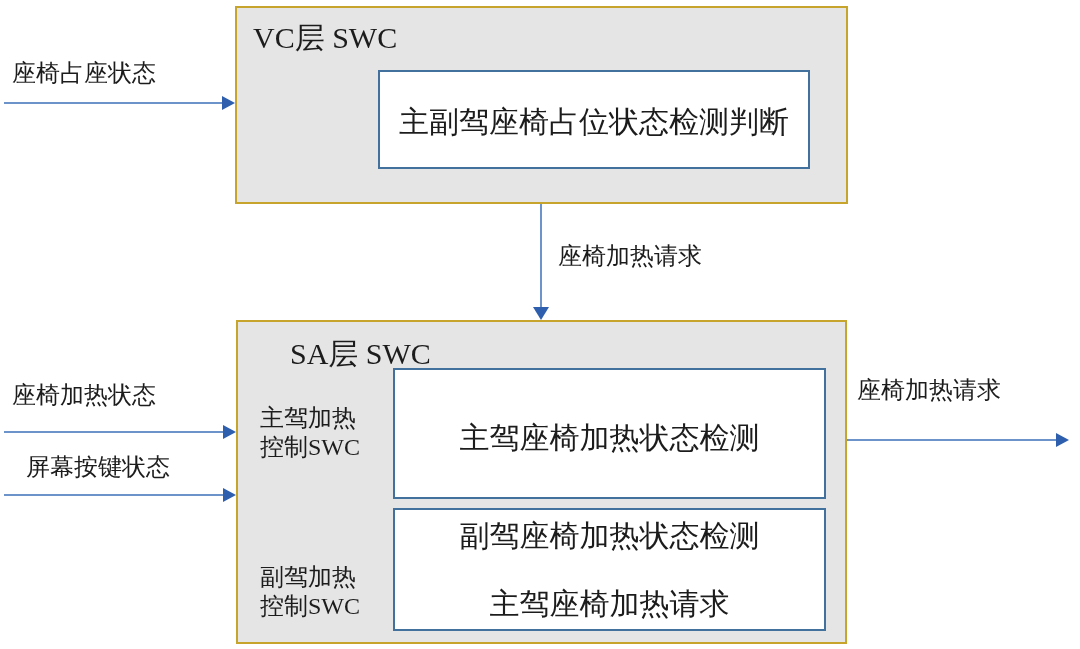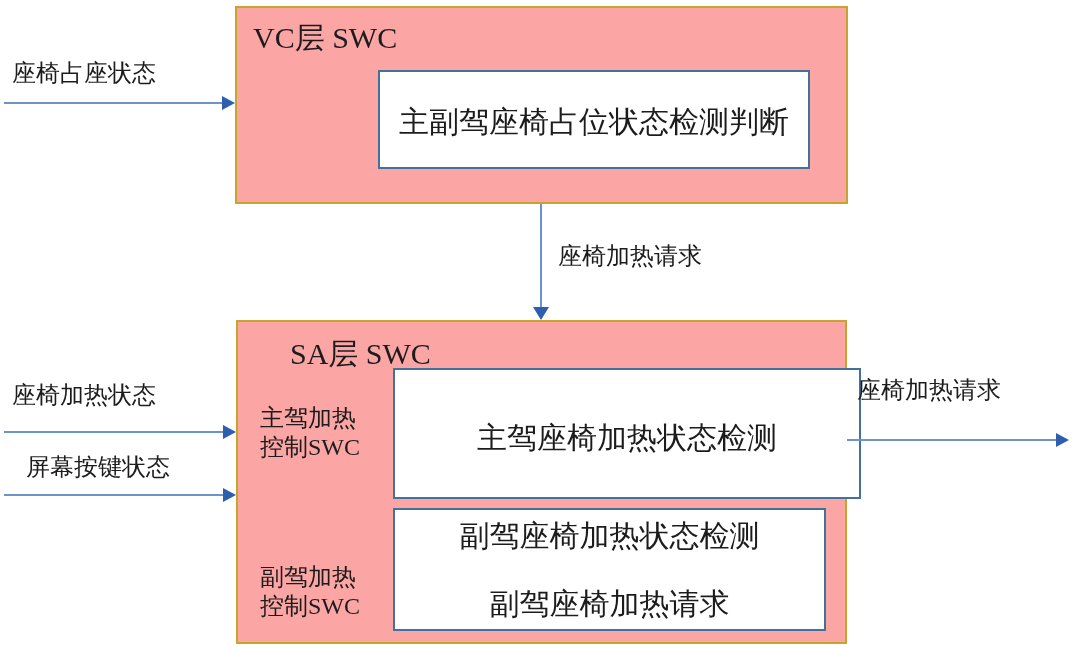--- a/index.html
+++ b/index.html
@@ -7,21 +7,21 @@
     --blue-border:#41719c;
     --arrow-line:#6d94ca;
     --arrow-head:#2e5fae;
     --ink:#1c1c1c;
   }
   *{margin:0;padding:0;box-sizing:border-box;}
   html,body{background:#ffffff;}
   body{font-family:"Liberation Serif","DejaVu Serif",serif;color:var(--ink);}
   .canvas{position:relative;width:1080px;height:649px;background:#ffffff;overflow:hidden;}
 
-  .outer-box{position:absolute;border:2px solid var(--gold);background:#fca5a5;}
+  .outer-box{position:absolute;border:2px solid var(--gold);background:#e5e5e5;}
   .inner-box{position:absolute;border:2px solid var(--blue-border);background:#ffffff;
              display:flex;flex-direction:column;align-items:center;justify-content:center;
              font-size:30px;line-height:50px;text-align:center;}
   .box-title{position:absolute;font-size:30px;white-space:nowrap;}
 
   .signal-label{position:absolute;font-size:24px;white-space:nowrap;}
   .small-label{position:absolute;font-size:24px;line-height:29px;text-align:center;white-space:nowrap;}
 
   .arrow-h{position:absolute;height:14px;}
   .arrow-h .shaft{position:absolute;left:0;right:11px;top:6px;height:2px;background:var(--arrow-line);}
@@ -37,21 +37,21 @@
 
   
   #vc-box{left:235px;top:6px;width:613px;height:198px;}
   #vc-title{left:16px;top:10px;}
   #vc-inner{left:141px;top:62px;width:432px;height:99px;padding-top:4px;}
 
   
   #sa-box{left:236px;top:320px;width:611px;height:324px;}
   #sa-title{left:13px;top:12px;margin-left:39px;}
   #sa-driver-label{left:22px;top:82px;width:96px;}
-  #sa-inner-driver{left:155px;top:46px;width:468px;height:131px;padding-top:8px;}
+  #sa-inner-driver{left:155px;top:46px;width:433px;height:131px;padding-top:8px;}
   #sa-passenger-label{left:22px;top:241px;width:96px;}
   #sa-inner-passenger{left:155px;top:186px;width:433px;height:123px;line-height:58px;gap:10px;}
 
   
   #arrow-occupancy{left:4px;top:96px;width:231px;}
   #label-occupancy{left:12px;top:57px;}
   #arrow-down{left:533px;top:204px;height:116px;}
   #label-mid-request{left:558px;top:240px;}
   #arrow-heat-status{left:4px;top:425px;width:232px;}
   #label-heat-status{left:12px;top:379px;}
@@ -96,21 +96,21 @@
       <div>主驾座椅加热状态检测</div>
     </div>
 
     <div class="small-label" id="sa-passenger-label">
       <div>副驾加热</div>
       <div>控制SWC</div>
     </div>
 
     <div class="inner-box" id="sa-inner-passenger">
       <div>副驾座椅加热状态检测</div>
-      <div>副驾座椅加热请求</div>
+      <div>主驾座椅加热请求</div>
     </div>
   </div>
 
   <div class="signal-label" id="label-heat-status">座椅加热状态</div>
   <div class="arrow-h" id="arrow-heat-status">
     <div class="shaft"></div>
     <div class="head"></div>
   </div>
 
   <div class="signal-label" id="label-screen">屏幕按键状态</div>

